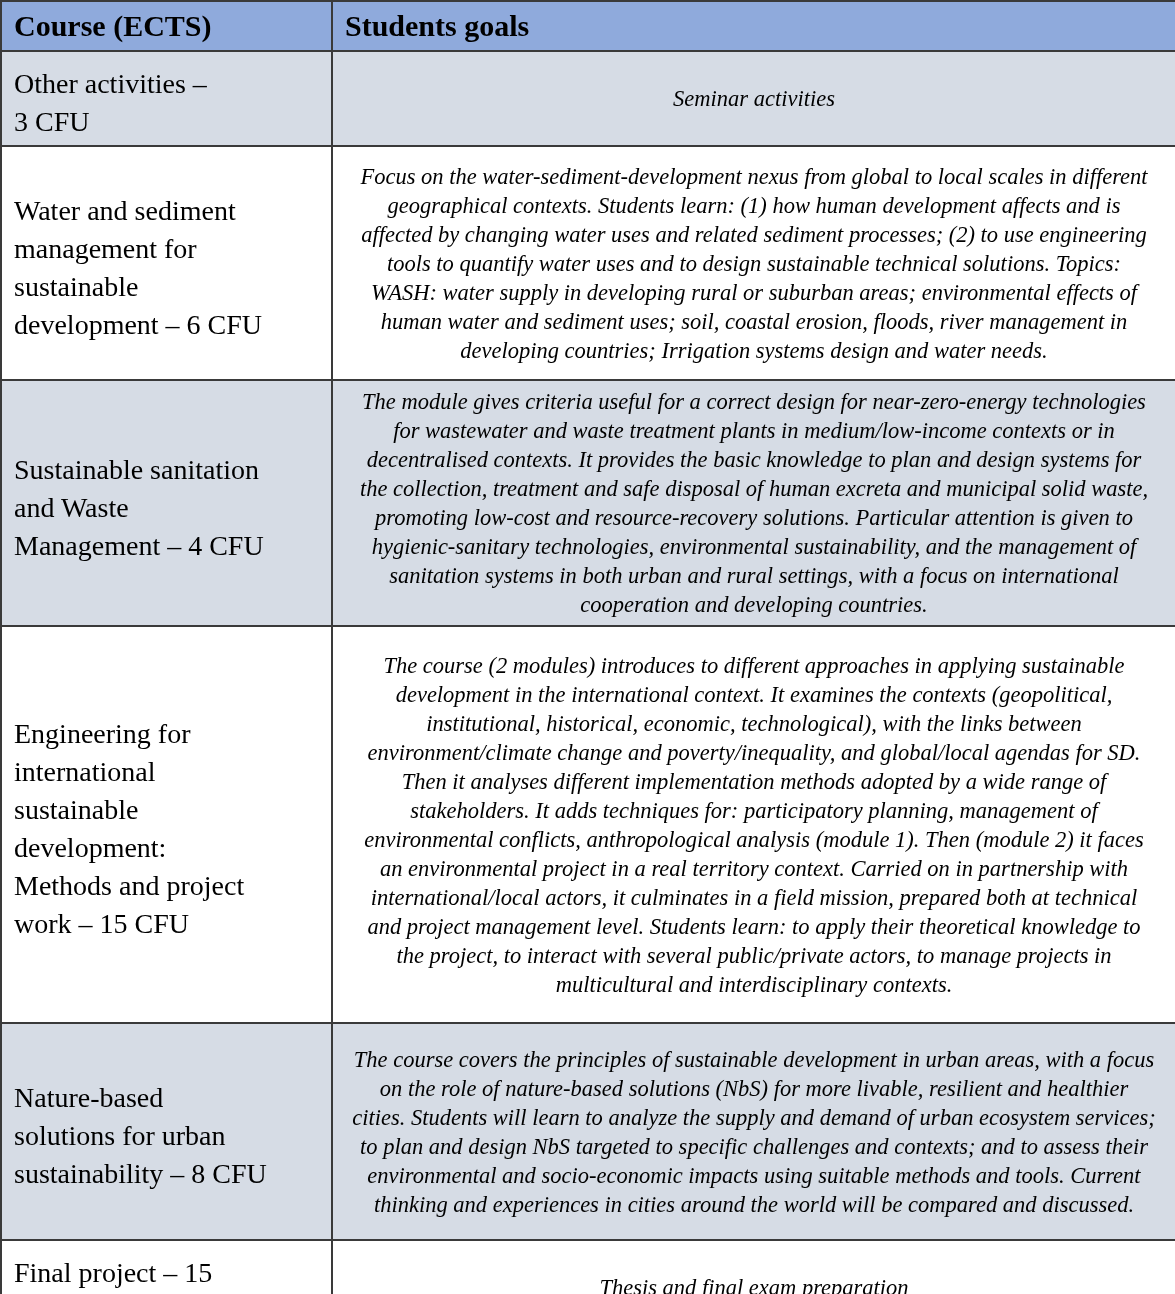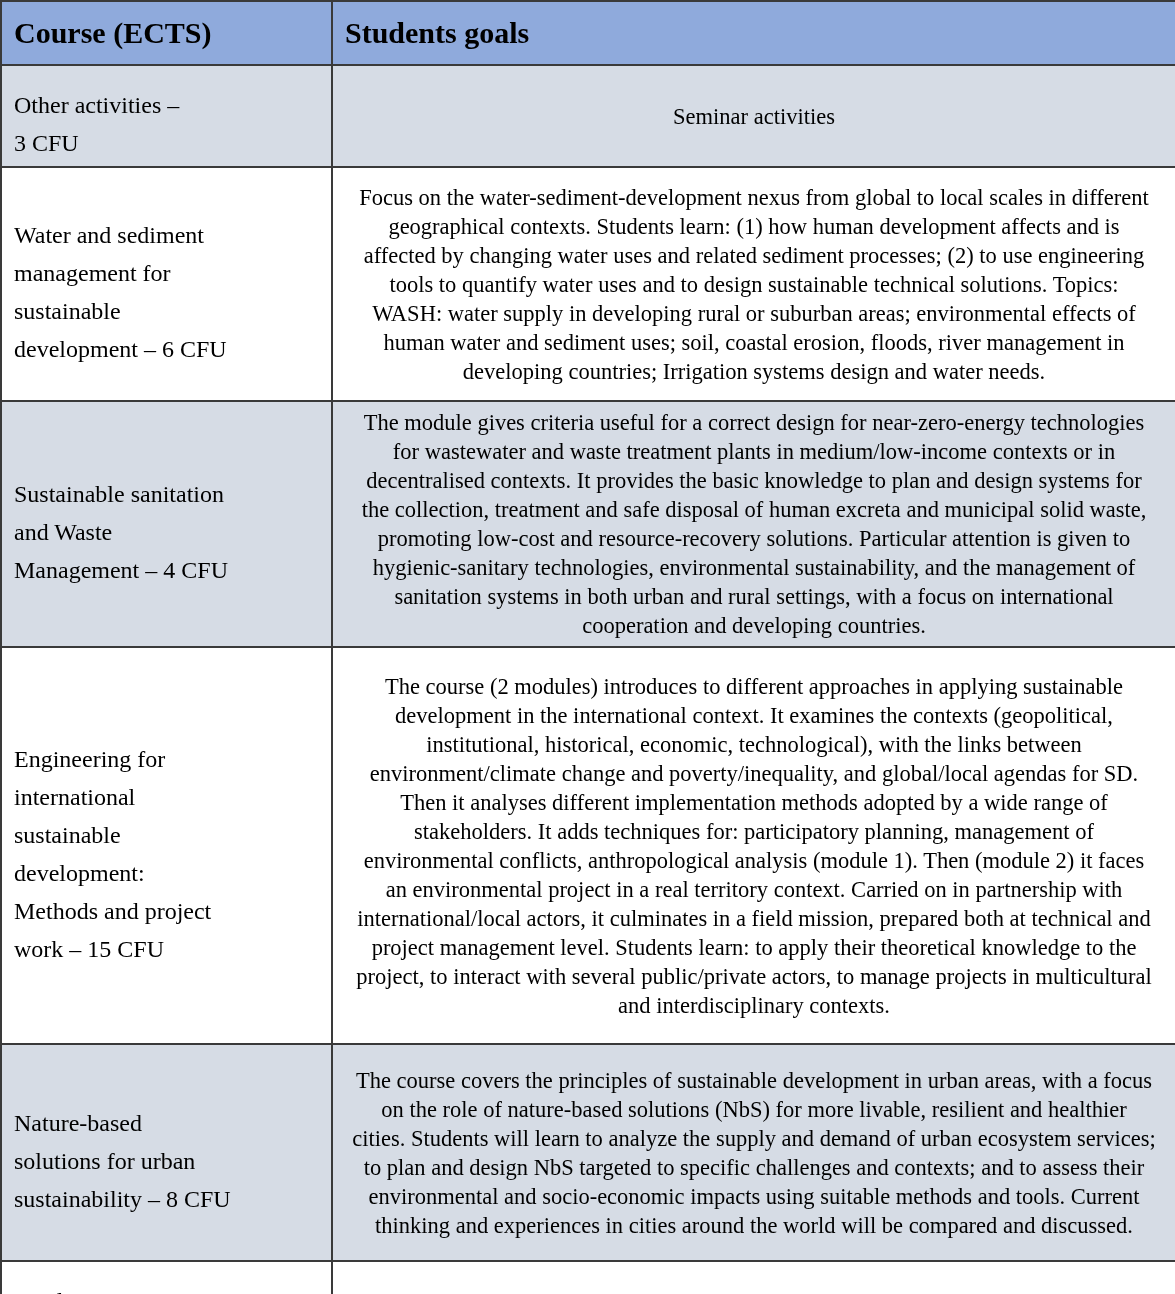--- a/index.html
+++ b/index.html
@@ -17,31 +17,32 @@
   }
   table.course-table{
     border-collapse:collapse;table-layout:fixed;width:1175px;
   }
   col.c1{width:331px;}
   col.c2{width:844px;}
   th,td{border:2px solid var(--border);vertical-align:middle;overflow:hidden;}
   tr.hdr th{
     background:var(--header-bg);
     font-size:30px;font-weight:bold;text-align:left;
-    padding:6px 12px;height:64px;
+    padding:6px 12px;height:50px;
   }
   td.course{
     background:var(--row-bg);
-    font-size:24px;line-height:38px;text-align:left;
-    padding:20px 8px 4px 12px;white-space:pre-line;
+    font-size:28px;line-height:38px;text-align:left;
+    padding:13px 8px 4px 12px;white-space:pre-line;
   }
   td.goals{
     background:var(--row-bg);
     font-size:22.5px;line-height:29px;text-align:center;
     padding:6px 19px;
+    font-style:italic;
   }
   tr.shaded td{background:var(--shaded-bg);}
   tr.r1{height:76px;}
   tr.r2{height:234px;}
   tr.r3{height:236px;}
   tr.r4{height:397px;}
   tr.r5{height:217px;}
   tr.r6{height:76px;}
 </style>
 </head>

